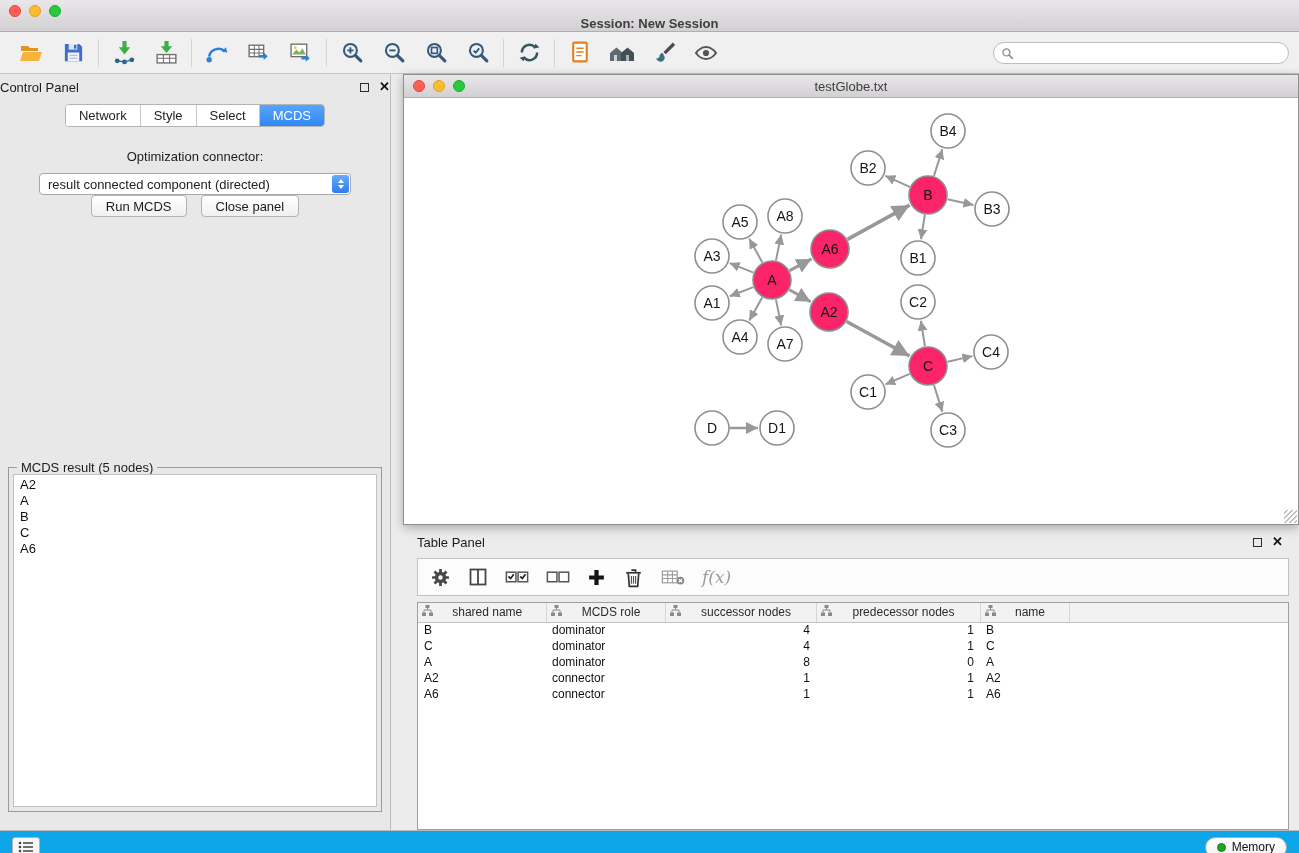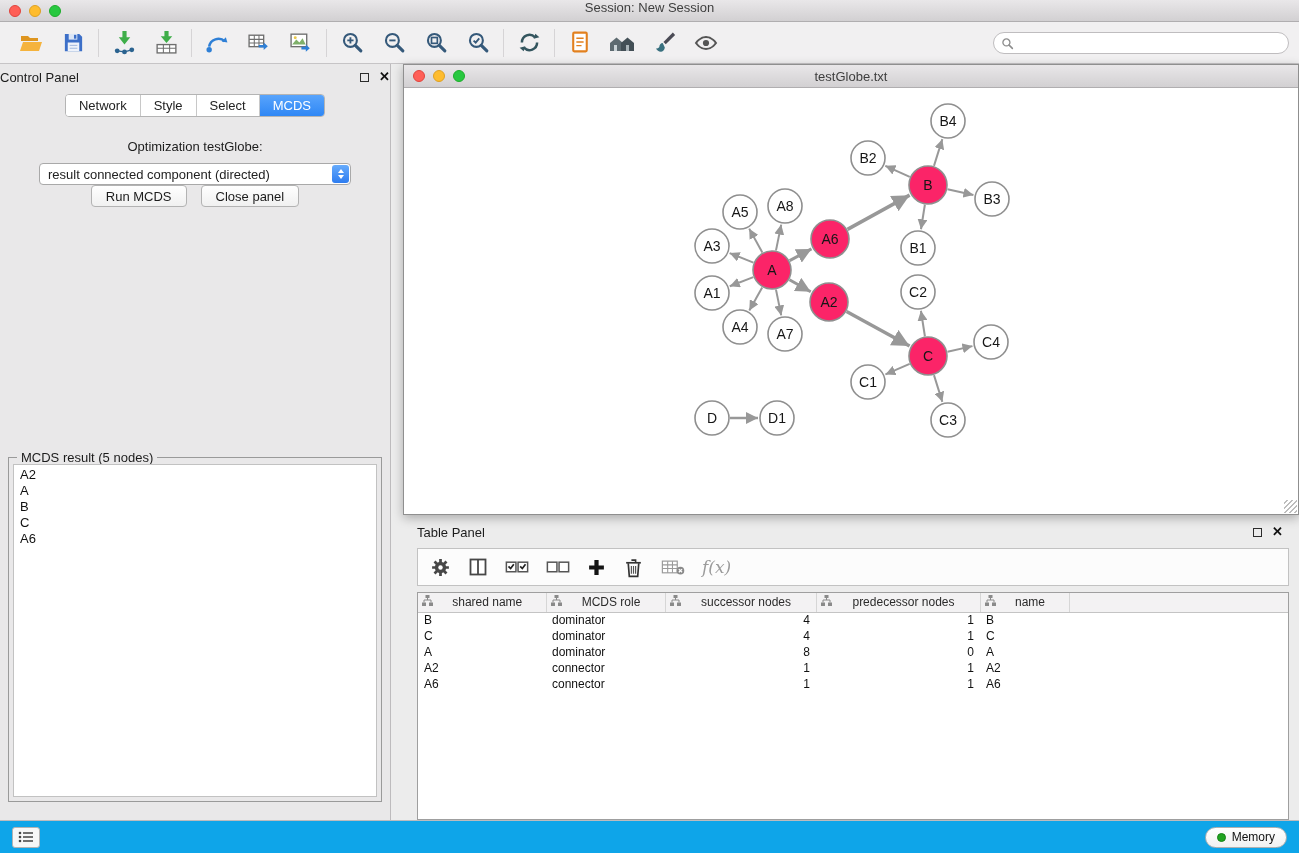--- a/index.html
+++ b/index.html
@@ -1,20 +1,20 @@
 <!DOCTYPE html>
 <html><head>
 <meta charset="utf-8">
 <style>
   * { box-sizing: border-box; margin: 0; padding: 0; }
   html,body { width:1299px; height:853px; overflow:hidden; }
   body { font-family:"Liberation Sans", sans-serif; background:#ececec; color:#222; -webkit-user-select:none; user-select:none; }
 
   
-  .titlebar { height:22px; background:linear-gradient(#e9e7e9,#d2d0d2); border-bottom:1px solid #b0aeb0; position:relative; display:flex; align-items:flex-start; }
+  .titlebar { height:32px; background:linear-gradient(#e9e7e9,#d2d0d2); border-bottom:1px solid #b0aeb0; position:relative; display:flex; align-items:flex-end;font-weight:bold; }
   .traffic { position:absolute; left:9px; top:5px; display:flex; gap:8px; }
   .light { width:12px; height:12px; border-radius:50%; }
   .light.red { background:#ff5f57; border:1px solid #e0443e; }
   .light.yellow { background:#febc2e; border:1px solid #dea123; }
   .light.green { background:#28c840; border:1px solid #1dad2b; }
   .win-title { flex:1; text-align:center; font-size:13px; color:#3e3e3e; }
 
   
   .toolbar { height:42px; background:#f1f0f1; border-bottom:1px solid #c6c4c6; display:flex; align-items:center; padding:0 10px; }
   .tbtn { width:42px; height:36px; display:flex; align-items:center; justify-content:center; border-radius:4px; cursor:default; }
@@ -248,21 +248,21 @@
       </span>
     </div>
     <div class="cp-tabs">
       <div class="cp-tabs-inner">
           <div class="cp-tab">Network</div>
           <div class="cp-tab">Style</div>
           <div class="cp-tab">Select</div>
           <div class="cp-tab active">MCDS</div>
         </div>
     </div>
-    <div class="opt-label">Optimization testGlobe:</div>
+    <div class="opt-label">Optimization connector:</div>
     <div class="cp-select">
       <span>result connected component (directed)</span>
       <span class="stepper">
         <span class="tri-up"></span>
           <span class="tri-down"></span>
       </span>
     </div>
     <div class="cp-buttons">
       <button class="btn">Run MCDS</button>
       <button class="btn">Close panel</button>

